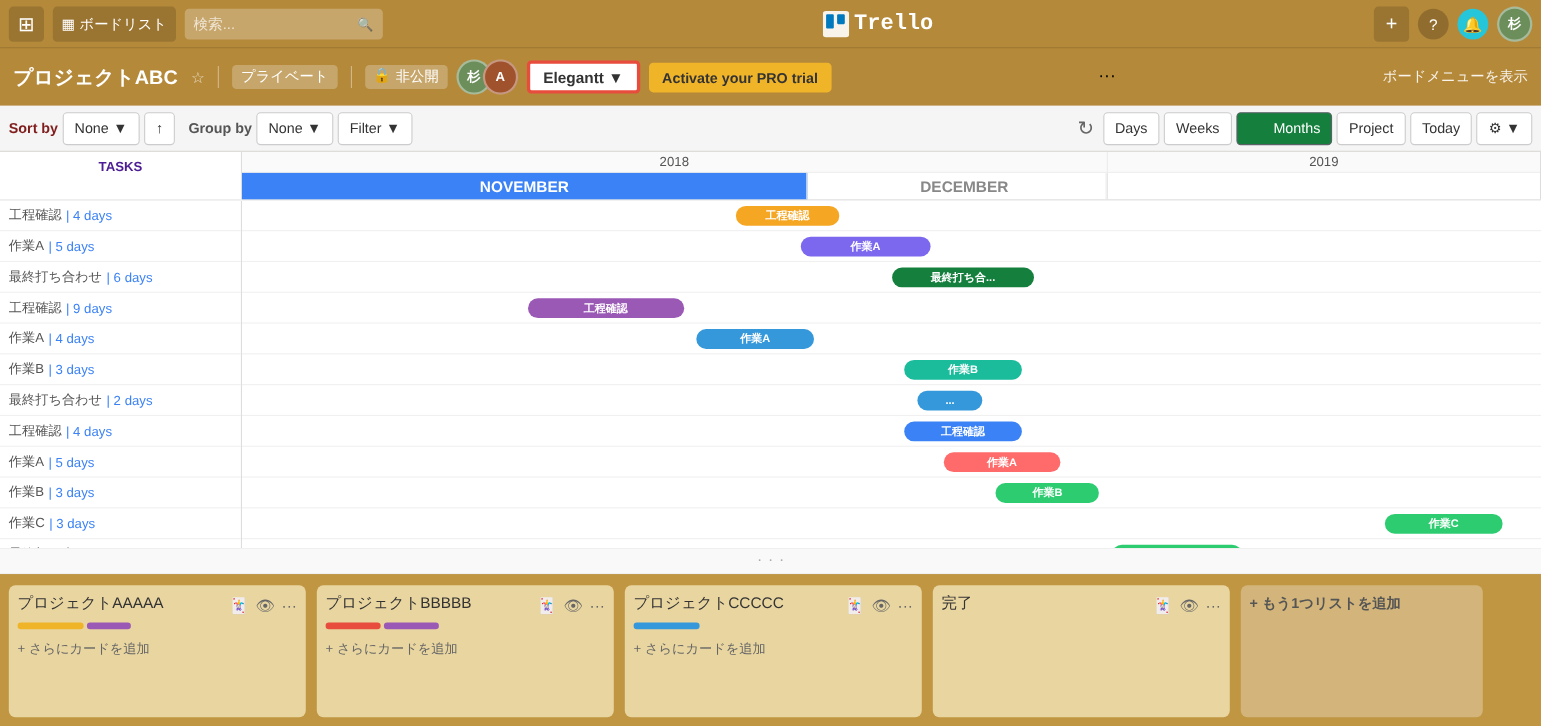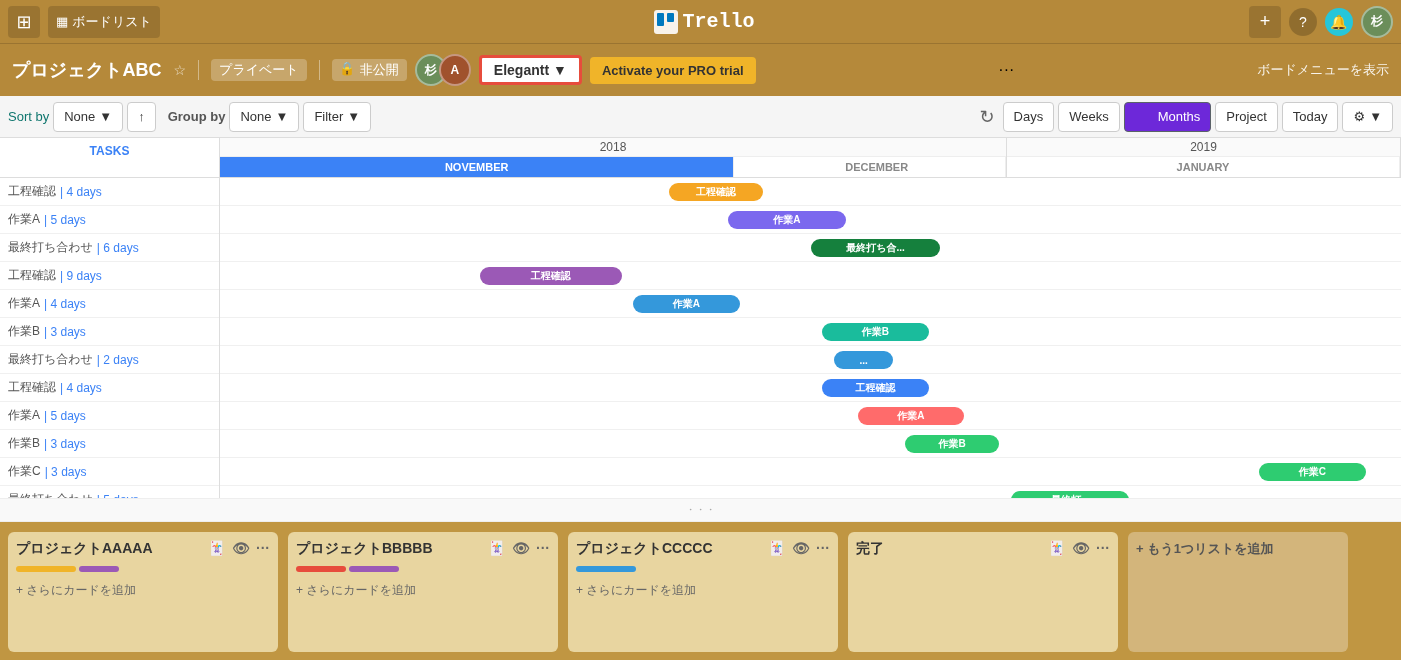--- a/index.html
+++ b/index.html
@@ -85,49 +85,49 @@
     
     .toolbar {
       background: #f5f5f5; border-bottom: 1px solid #ddd;
       height: 42px; display: flex; align-items: center; padding: 0 8px; gap: 4px;
     }
     .toolbar-btn {
       background: white; border: 1px solid #ccc; border-radius: 4px;
       padding: 4px 10px; font-size: 13px; cursor: pointer; display: flex; align-items: center; gap: 4px;
       height: 30px; color: #333;
     }
-    .toolbar-btn.active { background: #6d28d9; color: white; border-color: #5a6268; padding-left: 33px; }
+    .toolbar-btn.active { background: #15803d; color: white; border-color: #5a6268; padding-left: 33px; }
     .toolbar-separator { flex: 1; }
     .refresh-btn {
       background: transparent; border: none; cursor: pointer; font-size: 18px; color: #666; padding: 4px;
     }
 
     
     .gantt-container {
       background: white; display: flex; flex-direction: column;
       height: 360px; overflow: auto; position: relative;
     }
     .gantt-header-row {
       display: flex; border-bottom: 1px solid #ddd; position: sticky; top: 0; z-index: 10; background: white;
     }
     .gantt-tasks-col-header {
       width: 220px; min-width: 220px; background: white;
-      padding: 6px 8px; font-size: 12px; font-weight: bold; color: #3b82f6;
+      padding: 6px 8px; font-size: 12px; font-weight: bold; color: #4c1d95;
       border-right: 1px solid #ddd; text-align: center;
     }
     .gantt-year-block {
       flex: 1; display: flex; flex-direction: column; border-right: 1px solid #ddd;
     }
     .gantt-year-label {
       text-align: center; font-size: 12px; color: #555; padding: 2px 0; border-bottom: 1px solid #eee;
       background: #fafafa;
     }
     .gantt-months-row { display: flex; }
     .gantt-month {
-      flex: 1; text-align: center; font-size: 11px; font-weight: bold; padding: 4px 0;
+      flex: 1; text-align: center; font-size: 14px; font-weight: bold; padding: 4px 0;
       border-right: 1px solid #eee;
     }
     .gantt-month.active { background: #3b82f6; color: white; }
     .gantt-month.dec { color: #888; padding-left: 14px; }
     .gantt-month.jan { color: #888; }
 
     .gantt-body { display: flex; }
     .gantt-task-list { width: 220px; min-width: 220px; border-right: 1px solid #ddd; }
     .gantt-task-row {
       height: 28px; display: flex; align-items: center; padding: 0 8px;
@@ -152,22 +152,22 @@
     
     .boards-container {
       background: #c09642; padding: 10px 8px; display: flex; gap: 10px; flex-wrap: wrap;
       min-height: 140px;
     }
     .board-list-card {
       background: #e8d5a0; border-radius: 6px; padding: 8px;
       width: 270px; min-height: 120px; display: flex; flex-direction: column; gap: 6px;
     }
     .board-list-title {
-      font-size: 14px; font-weight: bold; color: #333;
-      display: flex; align-items: flex-start; justify-content: space-between;
+      font-size: 14px; font-weight: normal; color: #333;
+      display: flex; align-items: flex-end; justify-content: space-between;
     }
     .board-list-title-text { display: flex; align-items: center; gap: 6px; }
     .board-list-icons { display: flex; align-items: center; gap: 6px; color: #666; font-size: 14px; }
     .board-card-bars { display: flex; gap: 3px; padding: 2px 0; }
     .card-bar { height: 6px; border-radius: 3px; }
     .add-card-link {
       color: #666; font-size: 12px; cursor: pointer; padding: 2px 0;
       display: flex; align-items: center; gap: 4px;
     }
     .board-add-list {
@@ -184,20 +184,24 @@
 </head>
 <body>
 
 <div class="top-nav">
   <div class="top-nav-left">
     <button class="nav-icon-btn">⊞</button>
     <button class="nav-icon-btn" style="font-size:13px; width:auto; padding:0 8px; gap:4px; display:flex; align-items:center;">
       <span>▦</span>
       <span>ボードリスト</span>
     </button>
+    <div style="position:relative;">
+      <input class="search-bar" type="text" placeholder="検索..." style="">
+      <span style="position:absolute;right:8px;top:50%;transform:translateY(-50%);color:rgba(255,255,255,0.7);font-size:12px;">🔍</span>
+    </div>
   </div>
   <div class="top-nav-center">
     <div class="trello-logo">
       <svg width="24" height="24" viewBox="0 0 24 24">
         <rect width="24" height="24" rx="3" fill="white" opacity="0.9"></rect>
         <rect x="3" y="3" width="7" height="13" rx="1" fill="#0079bf"></rect>
         <rect x="13" y="3" width="7" height="9" rx="1" fill="#0079bf"></rect>
       </svg>
       <span>Trello</span>
     </div>
@@ -231,21 +235,21 @@
     <span>▼</span>
   </button>
   <button class="pro-trial-btn">
     <span>Activate your PRO trial</span>
   </button>
   <span style="margin-left:auto;">···</span>
   <a class="board-menu-link">ボードメニューを表示</a>
 </div>
 
 <div class="toolbar">
-  <span style="font-size:13px;color:#0f766e;font-weight:normal;">Sort by</span>
+  <span style="font-size:13px;color:#7f1d1d;font-weight:bold;">Sort by</span>
   <button class="toolbar-btn">
     <span>None</span>
     <span>▼</span>
   </button>
   <button class="toolbar-btn">
     <span>↑</span>
   </button>
   <span style="font-size:13px;color:#555;font-weight:bold;margin-left:8px;">Group by</span>
   <button class="toolbar-btn">
     <span>None</span>
@@ -286,23 +290,20 @@
     <div class="gantt-year-block" style="flex:2;">
       <div class="gantt-year-label">2018</div>
       <div class="gantt-months-row">
         <div class="gantt-month active" style="flex:2;">NOVEMBER</div>
         <div class="gantt-month dec" style="flex:1;">DECEMBER</div>
       </div>
     </div>
 
     <div class="gantt-year-block" style="flex:1;">
       <div class="gantt-year-label">2019</div>
-      <div class="gantt-months-row">
-        <div class="gantt-month jan" style="flex:1;">JANUARY</div>
-      </div>
     </div>
   </div>
 
   <div class="gantt-body">
 
     <div class="gantt-task-list" id="gantt-tasks">
         <div class="gantt-task-row">
           <span class="gantt-task-name">工程確認</span>
           <span class="gantt-task-days"> | 4 days</span>
         </div>

